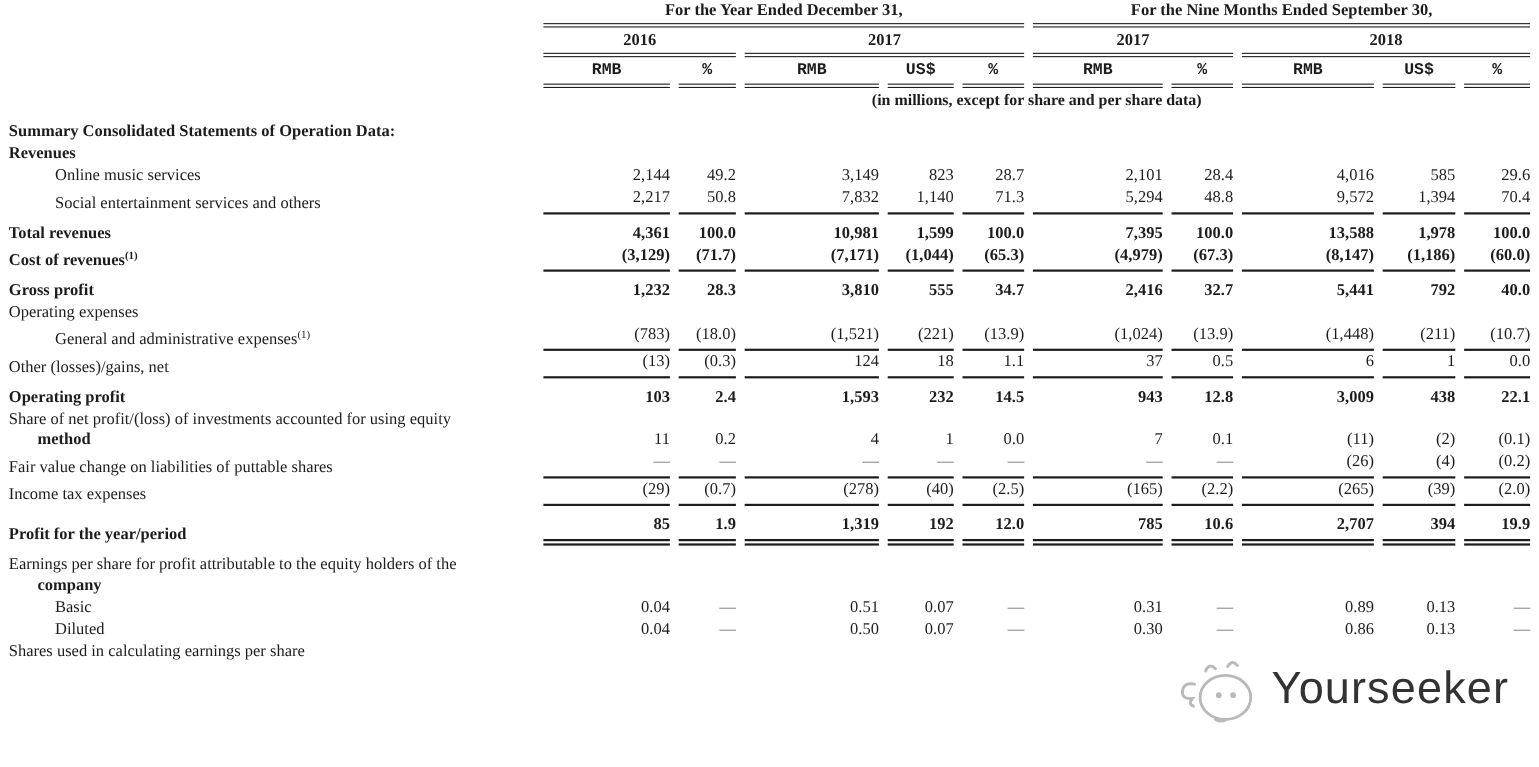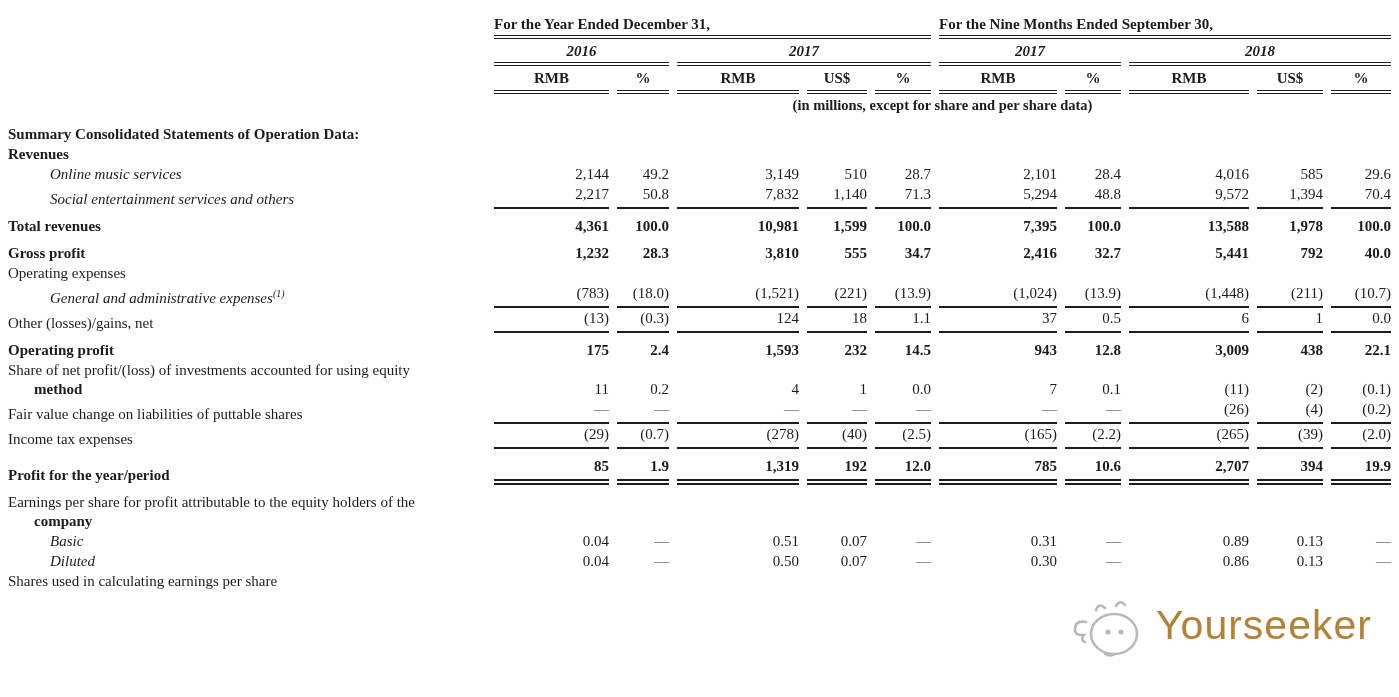--- a/index.html
+++ b/index.html
@@ -20,65 +20,65 @@
   }
   col.c-label { width: 478px; }
   col.c0 { width: 115px; } col.c1 { width: 52px; }
   col.c2 { width: 122px; } col.c3 { width: 60px; } col.c4 { width: 56px; }
   col.c5 { width: 118px; } col.c6 { width: 56px; }
   col.c7 { width: 120px; } col.c8 { width: 66px; } col.c9 { width: 60px; }
 
   th, td { padding: 0; line-height: 20px; vertical-align: bottom; font-weight: normal; }
 
   thead th.grp {
-    font-weight: bold; text-align: left;
+    font-weight: bold; text-align: center;
     border-bottom: 4px double #1c1c1c;
-    padding-top: 14px; padding-bottom: 1px;
+    padding-top: 0; padding-bottom: 1px;
     white-space: nowrap;
   }
   thead th.per {
     font-weight: bold; text-align: center;
     border-bottom: 4px double #1c1c1c;
-    padding-top: 2px; padding-bottom: 1px; font-style: italic;
+    padding-top: 2px; padding-bottom: 1px;
   }
   thead th.cur {
     font-weight: bold; text-align: center;
     border-bottom: 4px double #1c1c1c;
-    padding-top: 2px; padding-bottom: 2px;
+    padding-top: 2px; padding-bottom: 2px; font-family: Liberation Mono, monospace;
   }
   thead td.note {
     text-align: center; font-weight: bold;
     font-size: 14.5px; padding-top: 1px; padding-bottom: 2px;
     white-space: nowrap;
   }
 
   tbody tr:first-child td { padding-top: 7px; }
   td.lab { text-align: left; white-space: nowrap; overflow: hidden; }
   td.num { text-align: right; white-space: nowrap; }
   .b { font-weight: bold; }
-  .ind1 { padding-left: 42px; font-style: italic; }
+  .ind1 { padding-left: 42px; }
   .wrap2 { padding-left: 26px; line-height: 19px; font-weight: bold; }
   sup { font-size: 10px; line-height: 0; vertical-align: super; }
 
   tr.rule-single td.num { border-bottom: 2px solid #1c1c1c; padding-bottom: 3px; }
   tr.rule-double td.num { border-bottom: 6px double #1c1c1c; padding-bottom: 3px; }
   tr.gap-above td { padding-top: 7px; }
   td.dash { color: #6f6f6f; }
 
   .watermark {
     position: absolute;
     left: 1072px; top: 592px;
     display: flex; align-items: center;
     opacity: 0.8;
     pointer-events: none;
   }
   .watermark .wm-text {
     font-family: "Liberation Sans", sans-serif;
     font-size: 41px;
-    color: #a16207;
+    color: #000000;
     letter-spacing: 1px;
     line-height: 1;
     margin-left: 4px;
   }
 </style>
 </head>
 <body>
 
 <table>
   <colgroup>
@@ -150,21 +150,21 @@
         <td class="num b"></td>
         <td class="num b"></td>
         <td class="num b"></td>
         <td class="num b"></td>
       </tr>
       <tr>
         <td class="lab ind1"><span>Online music services</span></td>
         <td class="num">2,144</td>
         <td class="num">49.2</td>
         <td class="num">3,149</td>
-        <td class="num">510</td>
+        <td class="num">823</td>
         <td class="num">28.7</td>
         <td class="num">2,101</td>
         <td class="num">28.4</td>
         <td class="num">4,016</td>
         <td class="num">585</td>
         <td class="num">29.6</td>
       </tr>
       <tr class="rule-single">
         <td class="lab ind1"><span>Social entertainment services and others</span></td>
         <td class="num">2,217</td>
@@ -184,20 +184,33 @@
         <td class="num b">100.0</td>
         <td class="num b">10,981</td>
         <td class="num b">1,599</td>
         <td class="num b">100.0</td>
         <td class="num b">7,395</td>
         <td class="num b">100.0</td>
         <td class="num b">13,588</td>
         <td class="num b">1,978</td>
         <td class="num b">100.0</td>
       </tr>
+      <tr class="rule-single">
+        <td class="lab b"><span>Cost of revenues</span><sup>(1)</sup></td>
+        <td class="num b">(3,129)</td>
+        <td class="num b">(71.7)</td>
+        <td class="num b">(7,171)</td>
+        <td class="num b">(1,044)</td>
+        <td class="num b">(65.3)</td>
+        <td class="num b">(4,979)</td>
+        <td class="num b">(67.3)</td>
+        <td class="num b">(8,147)</td>
+        <td class="num b">(1,186)</td>
+        <td class="num b">(60.0)</td>
+      </tr>
       <tr class="gap-above">
         <td class="lab b"><span>Gross profit</span></td>
         <td class="num b">1,232</td>
         <td class="num b">28.3</td>
         <td class="num b">3,810</td>
         <td class="num b">555</td>
         <td class="num b">34.7</td>
         <td class="num b">2,416</td>
         <td class="num b">32.7</td>
         <td class="num b">5,441</td>
@@ -238,21 +251,21 @@
         <td class="num">18</td>
         <td class="num">1.1</td>
         <td class="num">37</td>
         <td class="num">0.5</td>
         <td class="num">6</td>
         <td class="num">1</td>
         <td class="num">0.0</td>
       </tr>
       <tr class="gap-above">
         <td class="lab b"><span>Operating profit</span></td>
-        <td class="num b">175</td>
+        <td class="num b">103</td>
         <td class="num b">2.4</td>
         <td class="num b">1,593</td>
         <td class="num b">232</td>
         <td class="num b">14.5</td>
         <td class="num b">943</td>
         <td class="num b">12.8</td>
         <td class="num b">3,009</td>
         <td class="num b">438</td>
         <td class="num b">22.1</td>
       </tr>

